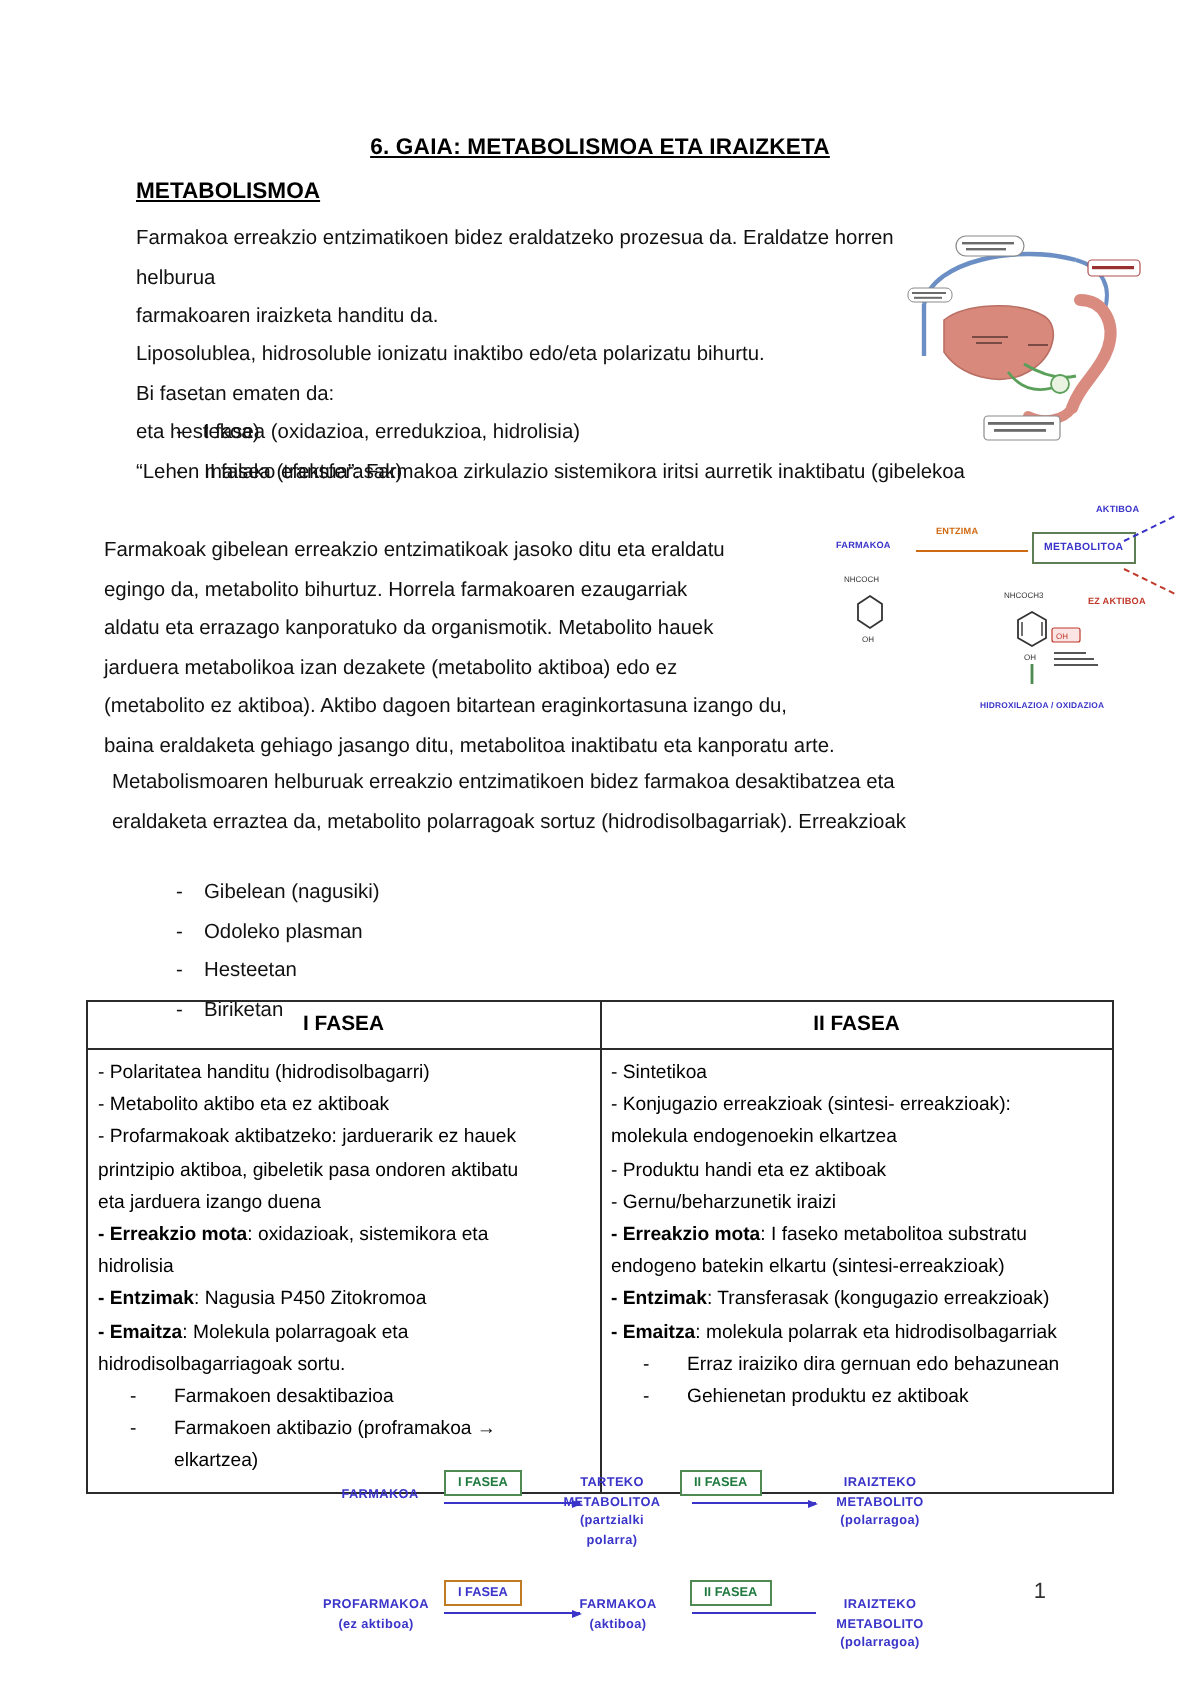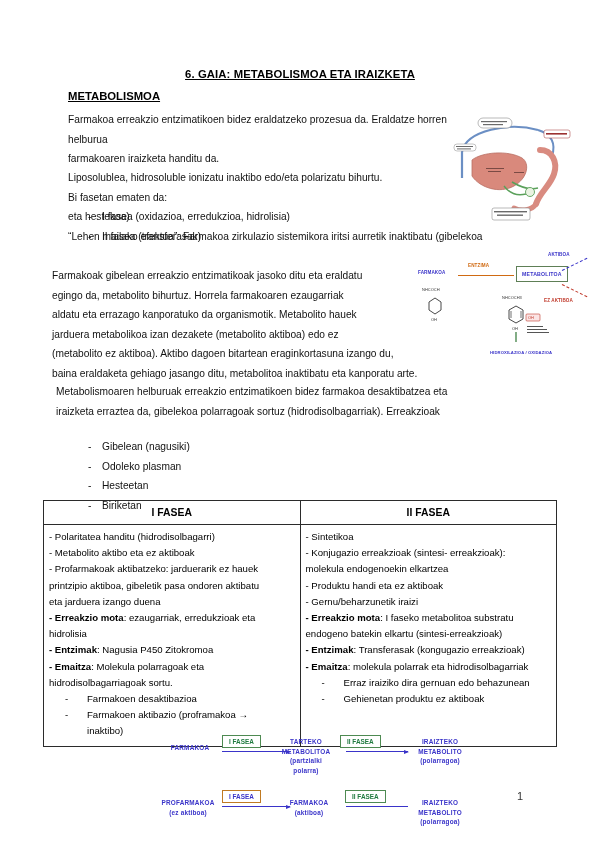--- a/index.html
+++ b/index.html
@@ -219,21 +219,21 @@
     <p>Farmakoak gibelean erreakzio entzimatikoak jasoko ditu eta eraldatu</p>
     <p>egingo da, metabolito bihurtuz. Horrela farmakoaren ezaugarriak</p>
     <p>aldatu eta errazago kanporatuko da organismotik. Metabolito hauek</p>
     <p>jarduera metabolikoa izan dezakete (metabolito aktiboa) edo ez</p>
     <p>(metabolito ez aktiboa). Aktibo dagoen bitartean eraginkortasuna izango du,</p>
     <p>baina eraldaketa gehiago jasango ditu, metabolitoa inaktibatu eta kanporatu arte.</p>
   </div>
 
   <div class="body-block blk5">
     <p>Metabolismoaren helburuak erreakzio entzimatikoen bidez farmakoa desaktibatzea eta</p>
-    <p>iraizketa erraztea da, gibelekoa polarragoak sortuz (hidrodisolbagarriak). Erreakzioak</p>
+    <p>eraldaketa erraztea da, metabolito polarragoak sortuz (hidrodisolbagarriak). Erreakzioak</p>
   </div>
 
   <div class="body-block blk6">
     <div class="bullet-row">
       <span class="bullet-dash">-</span>
       <span>Gibelean (nagusiki)</span>
     </div>
     <div class="bullet-row">
       <span class="bullet-dash">-</span>
       <span>Odoleko plasman</span>
@@ -257,36 +257,36 @@
     </thead>
     <tbody>
       <tr>
         <td>
           <div class="cell-list">
             <span class="ln">- Polaritatea handitu (hidrodisolbagarri)</span>
             <span class="ln">- Metabolito aktibo eta ez aktiboak</span>
             <span class="ln">- Profarmakoak aktibatzeko: jarduerarik ez hauek</span>
             <span class="ln">printzipio aktiboa, gibeletik pasa ondoren aktibatu</span>
             <span class="ln">eta jarduera izango duena</span>
-            <span class="ln"><b>- Erreakzio mota</b><span>: ezaugarriak, erredukzioak eta</span></span>
+            <span class="ln"><b>- Erreakzio mota</b><span>: oxidazioak, sistemikora eta</span></span>
             <span class="ln">hidrolisia</span>
             <span class="ln"><b>- Entzimak</b><span>: Nagusia P450 Zitokromoa</span></span>
             <span class="ln"><b>- Emaitza</b><span>: Molekula polarragoak eta</span></span>
             <span class="ln">hidrodisolbagarriagoak sortu.</span>
             <div class="sub">
               <span class="d">-</span>
               <span>Farmakoen desaktibazioa</span>
             </div>
             <div class="sub">
               <span class="d">-</span>
               <span>Farmakoen aktibazio (proframakoa →</span>
             </div>
             <div class="sub">
               <span class="d"></span>
-              <span>inaktibo)</span>
+              <span>elkartzea)</span>
             </div>
           </div>
         </td>
         <td>
           <div class="cell-list">
             <span class="ln">- Sintetikoa</span>
             <span class="ln">- Konjugazio erreakzioak (sintesi- erreakzioak):</span>
             <span class="ln">molekula endogenoekin elkartzea</span>
             <span class="ln">- Produktu handi eta ez aktiboak</span>
             <span class="ln">- Gernu/beharzunetik iraizi</span>

